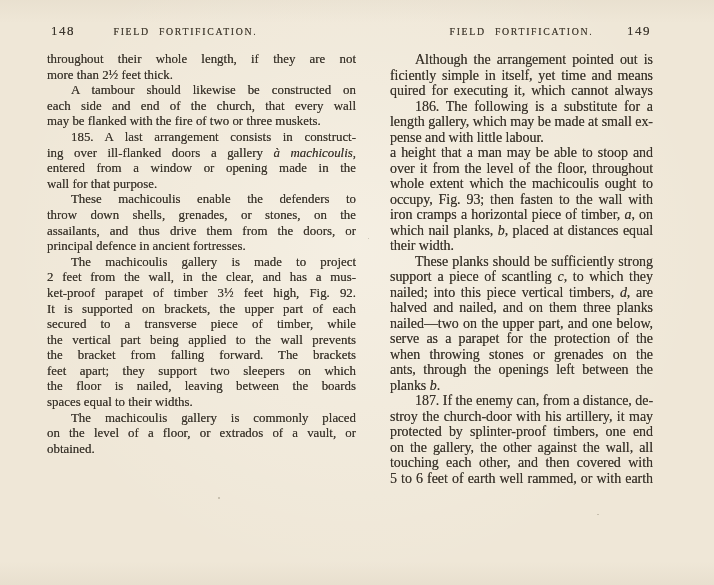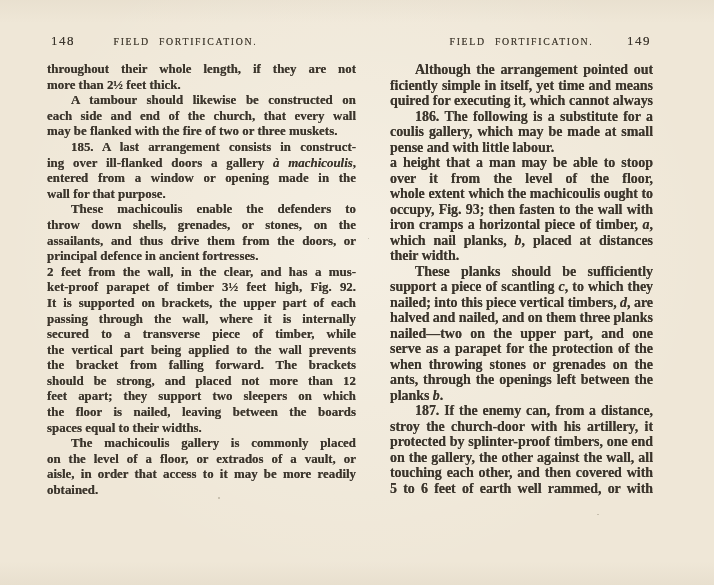--- a/index.html
+++ b/index.html
@@ -8,21 +8,21 @@
     width: 714px;
     height: 585px;
     background:
       radial-gradient(ellipse at 50% 42%, rgba(255,253,248,0.35), rgba(0,0,0,0) 70%),
       linear-gradient(180deg, rgba(120,100,70,0.05) 0%, rgba(0,0,0,0) 4%, rgba(0,0,0,0) 96%, rgba(120,100,70,0.06) 100%),
       var(--paper, #efe7d7);
     overflow: hidden;
     font-family: "Liberation Serif", "DejaVu Serif", serif;
     color: var(--ink, #3b352c);
   }
-  .page { position: absolute; top: 36px; }
+  .page { position: absolute; top: 26px; }
   .page-left  { left: 47px;  width: 309px; }
   .page-right { left: 390px; width: 263px; }
 
   .pagehead { position: relative; height: 14px; margin-bottom: 12px; }
   .runtitle {
     display: block;
     text-align: center;
     font-size: 9.8px;
     letter-spacing: 1.7px;
     word-spacing: 5px;
@@ -34,21 +34,21 @@
   .pagenum {
     position: absolute;
     top: -3px;
     font-size: 13px;
     letter-spacing: 1.5px;
     text-shadow: 0 0 0.3px rgba(59,53,44,0.7);
   }
   .page-left .pagenum { left: 4px; }
   .page-right .pagenum { right: 2px; }
 
-  .pagebody { text-shadow: 0 0 0.35px rgba(59,53,44,0.75); font-weight: bold; }
+  .pagebody { text-shadow: 0 0 0.35px rgba(59,53,44,0.75); }
   .page-left  .pagebody { font-size: 12.9px; --lh: 15.6px; }
   .page-right .pagebody { font-size: 14px; --lh: 15.5px; letter-spacing: -0.05px; }
 
   .line {
     height: var(--lh);
     line-height: var(--lh);
     text-align: justify;
     text-align-last: justify;
     overflow: hidden;
   }
@@ -86,49 +86,47 @@
         <div class="line" style="">each side and end of the church, that every wall</div>
         <div class="line last" style="">may be flanked with the fire of two or three muskets.</div>
         <div class="line indent" style="">185.  A last arrangement consists in construct-</div>
         <div class="line" style=""><span>ing over ill-flanked doors a gallery </span><span class="it">à machicoulis</span><span>,</span></div>
         <div class="line" style="">entered from a window or opening made in the</div>
         <div class="line last" style="">wall for that purpose.</div>
         <div class="line indent" style="">These machicoulis enable the defenders to</div>
         <div class="line" style="">throw down shells, grenades, or stones, on the</div>
         <div class="line" style="">assailants, and thus drive them from the doors, or</div>
         <div class="line last" style="">principal defence in ancient fortresses.</div>
+        <div class="line indent" style="">The machicoulis gallery is made to project</div>
         <div class="line" style="">2 feet from the wall, in the clear, and has a mus-</div>
         <div class="line" style="">ket-proof parapet of timber 3½ feet high, Fig. 92.</div>
         <div class="line" style="">It is supported on brackets, the upper part of each</div>
-        <div class="line" style="">passing through the wall, where it is internally</div>
         <div class="line" style="">secured to a transverse piece of timber, while</div>
         <div class="line" style="">the vertical part being applied to the wall prevents</div>
         <div class="line" style="">the bracket from falling forward.  The brackets</div>
-        <div class="line" style="">should be strong, and placed not more than 12</div>
         <div class="line" style="">feet apart; they support two sleepers on which</div>
         <div class="line" style="">the floor is nailed, leaving between the boards</div>
         <div class="line last" style="">spaces equal to their widths.</div>
         <div class="line indent" style="">The machicoulis gallery is commonly placed</div>
         <div class="line" style="">on the level of a floor, or extrados of a vault, or</div>
-        <div class="line" style="">aisle, in order that access to it may be more readily</div>
         <div class="line last" style="">obtained.</div>
       </div>
   </div>
 
   <div class="page page-right">
     <div class="pagehead">
       <span class="runtitle">FIELD FORTIFICATION.</span>
       <span class="pagenum">149</span>
     </div>
     <div class="pagebody">
         <div class="line indent" style="">Although the arrangement pointed out is suf-</div>
         <div class="line" style="">ficiently simple in itself, yet time and means are re-</div>
         <div class="line last" style="">quired for executing it, which cannot always be had.</div>
         <div class="line indent" style="">186.  The following is a substitute for a machi-</div>
-        <div class="line" style="">coulis gallery, which may be made at small ex-</div>
+        <div class="line" style="">length gallery, which may be made at small ex-</div>
         <div class="line last" style="">pense and with little labour.</div>
         <div class="line" style="">a height that a man may be able to stoop and fire</div>
         <div class="line" style="">over it from the level of the floor, throughout the</div>
         <div class="line" style="">whole extent which the machicoulis ought to</div>
         <div class="line" style="">occupy, Fig. 93; then fasten to the wall with</div>
         <div class="line" style=""><span>iron cramps a horizontal piece of timber, </span><span class="it">a</span><span>, on</span></div>
         <div class="line" style=""><span>which nail planks, </span><span class="it">b</span><span>, placed at distances equal to</span></div>
         <div class="line last" style="">their width.</div>
         <div class="line indent" style="">These planks should be sufficiently strong to</div>
         <div class="line" style=""><span>support a piece of scantling </span><span class="it">c</span><span>, to which they are</span></div>

